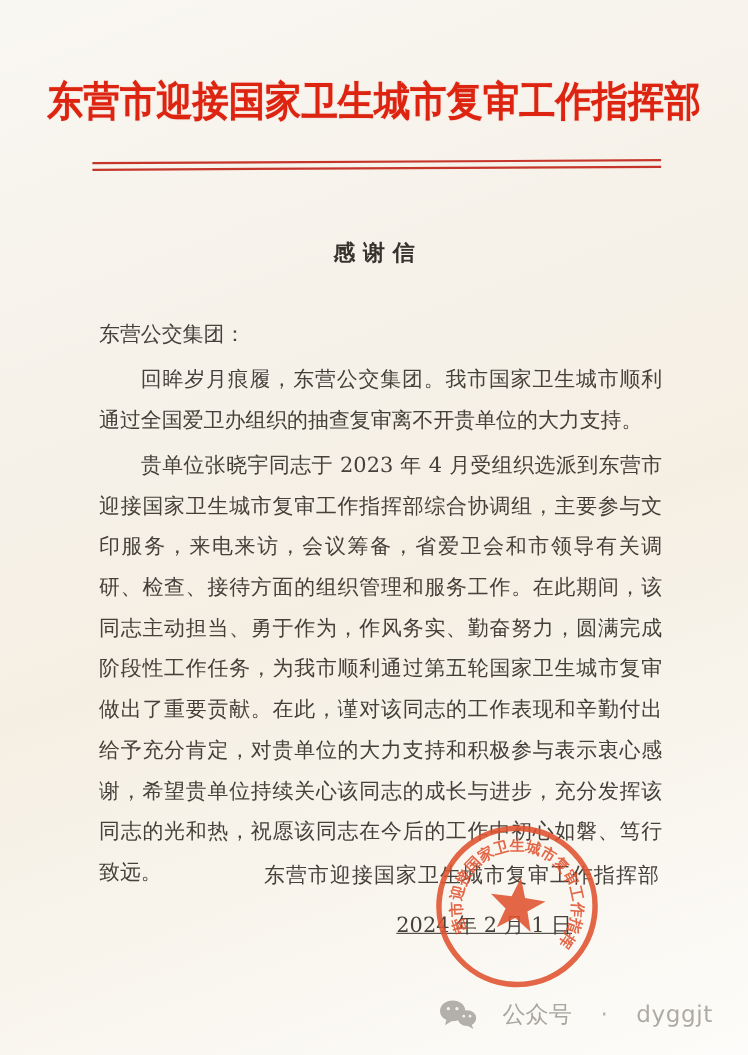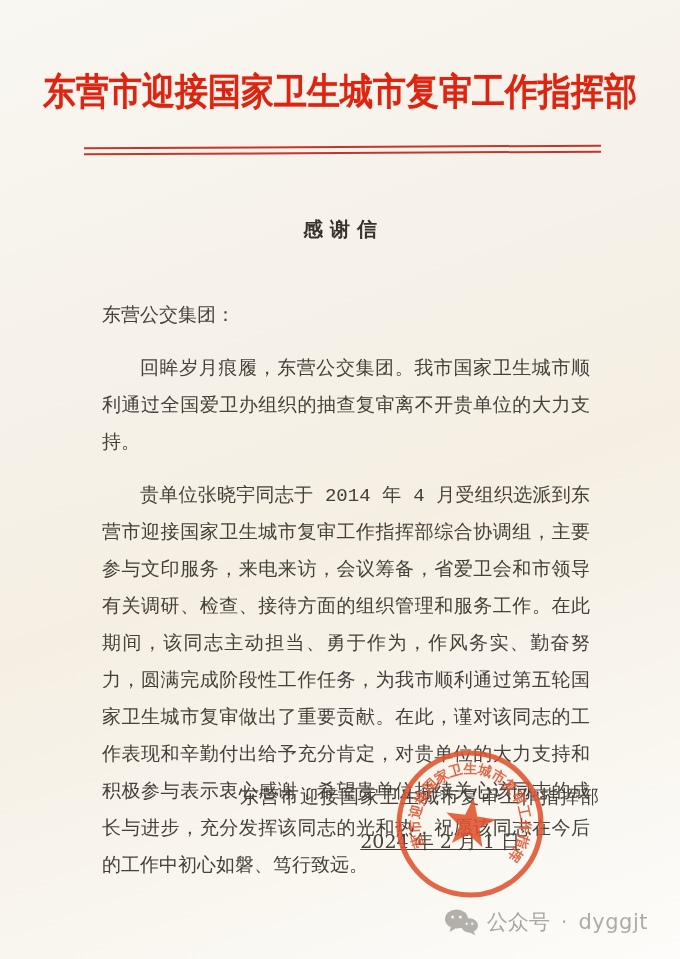--- a/index.html
+++ b/index.html
@@ -34,40 +34,40 @@
     text-align:center;
     font-size:20px;font-weight:bold;color:#37322c;
     letter-spacing:7px;text-indent:7px;
   }
   
   .body{
     position:absolute;top:282px;left:86px;width:520px;
     font-size:19px;line-height:37px;color:#45403a;
     text-align:justify;
   }
-  .body p{margin:16px;font-family:Liberation Mono, monospace;}
+  .body p{margin:4px;}
   .body p.para{text-indent:2em;}
   
   .sign-block{
     position:absolute;top:778px;left:0;width:600px;
     text-align:right;color:#45403a;font-size:19px;line-height:37px;
   }
   .sign-name{letter-spacing:1px;}
   .sign-date{padding-right:80px;margin-top:8px;text-decoration:underline;}
   
   .seal{
     position:absolute;left:394px;top:748px;width:152px;height:152px;
     transform:rotate(8deg);
     opacity:.88;
     pointer-events:none;
   }
   
   .footer{
     position:absolute;left:0;top:908px;width:648px;
-    display:flex;justify-content:flex-end;align-items:center;gap:9px;
+    display:flex;justify-content:flex-end;align-items:center;gap:24px;
     font-family:"DejaVu Sans","Liberation Sans",sans-serif;
     color:#a9a6a1;font-size:21px;
   }
   .footer .dot{margin:0 2px;color:#b5b2ad;}
   .footer .account{letter-spacing:.5px;color:#aeaba6;}
   .wx-icon{width:34px;height:28px;flex:0 0 auto;}
 </style>
 </head>
 <body>
 
@@ -75,21 +75,21 @@
 
   <div class="letterhead">东营市迎接国家卫生城市复审工作指挥部</div>
 
   <div class="double-rule"></div>
 
   <div class="doc-title">感谢信</div>
 
   <div class="body">
     <p class="salutation">东营公交集团：</p>
     <p class="para">回眸岁月痕履，东营公交集团。我市国家卫生城市顺利通过全国爱卫办组织的抽查复审离不开贵单位的大力支持。</p>
-    <p class="para">贵单位张晓宇同志于 2014 年 4 月受组织选派到东营市迎接国家卫生城市复审工作指挥部综合协调组，主要参与文印服务，来电来访，会议筹备，省爱卫会和市领导有关调研、检查、接待方面的组织管理和服务工作。在此期间，该同志主动担当、勇于作为，作风务实、勤奋努力，圆满完成阶段性工作任务，为我市顺利通过第五轮国家卫生城市复审做出了重要贡献。在此，谨对该同志的工作表现和辛勤付出给予充分肯定，对贵单位的大力支持和积极参与表示衷心感谢，希望贵单位持续关心该同志的成长与进步，充分发挥该同志的光和热，祝愿该同志在今后的工作中初心如磐、笃行致远。</p>
+    <p class="para">贵单位张晓宇同志于 2023 年 4 月受组织选派到东营市迎接国家卫生城市复审工作指挥部综合协调组，主要参与文印服务，来电来访，会议筹备，省爱卫会和市领导有关调研、检查、接待方面的组织管理和服务工作。在此期间，该同志主动担当、勇于作为，作风务实、勤奋努力，圆满完成阶段性工作任务，为我市顺利通过第五轮国家卫生城市复审做出了重要贡献。在此，谨对该同志的工作表现和辛勤付出给予充分肯定，对贵单位的大力支持和积极参与表示衷心感谢，希望贵单位持续关心该同志的成长与进步，充分发挥该同志的光和热，祝愿该同志在今后的工作中初心如磐、笃行致远。</p>
   </div>
 
   <div class="sign-block">
     <div class="sign-name">东营市迎接国家卫生城市复审工作指挥部</div>
     <div class="sign-date">2024 年 2 月 1 日</div>
   </div>
 
   <div class="seal">
     <svg viewBox="0 0 150 150" width="152" height="152">
       <defs>

